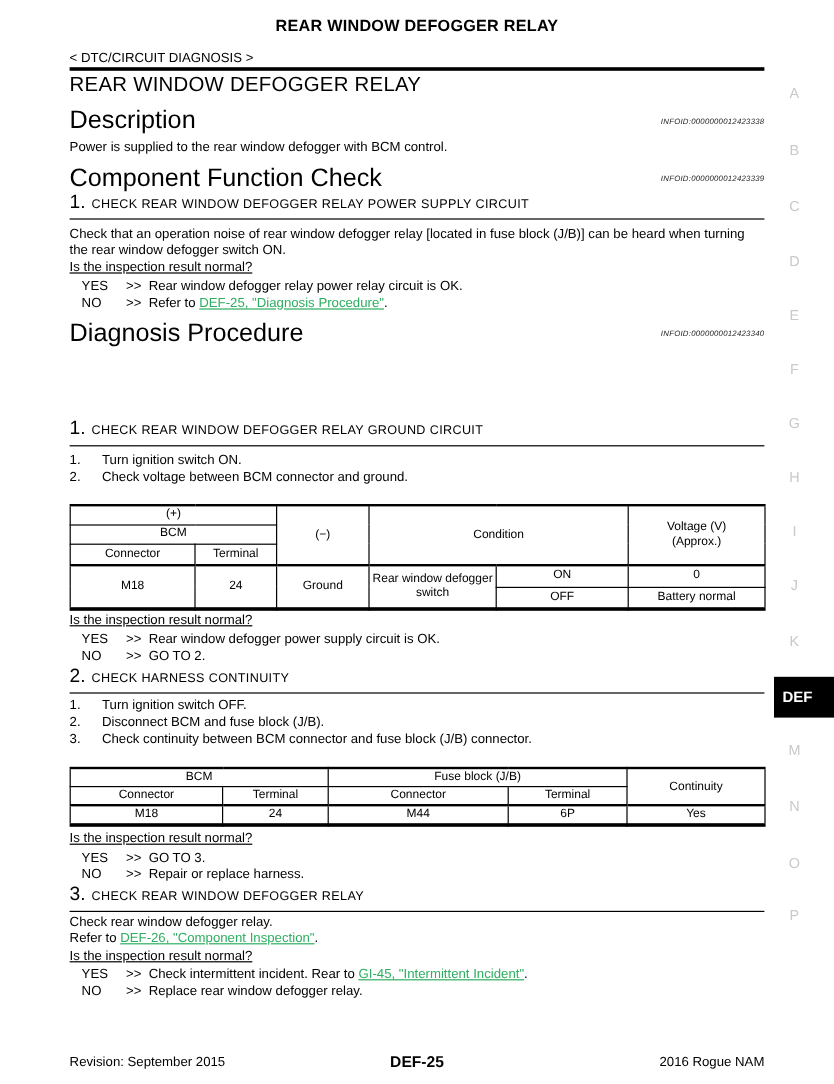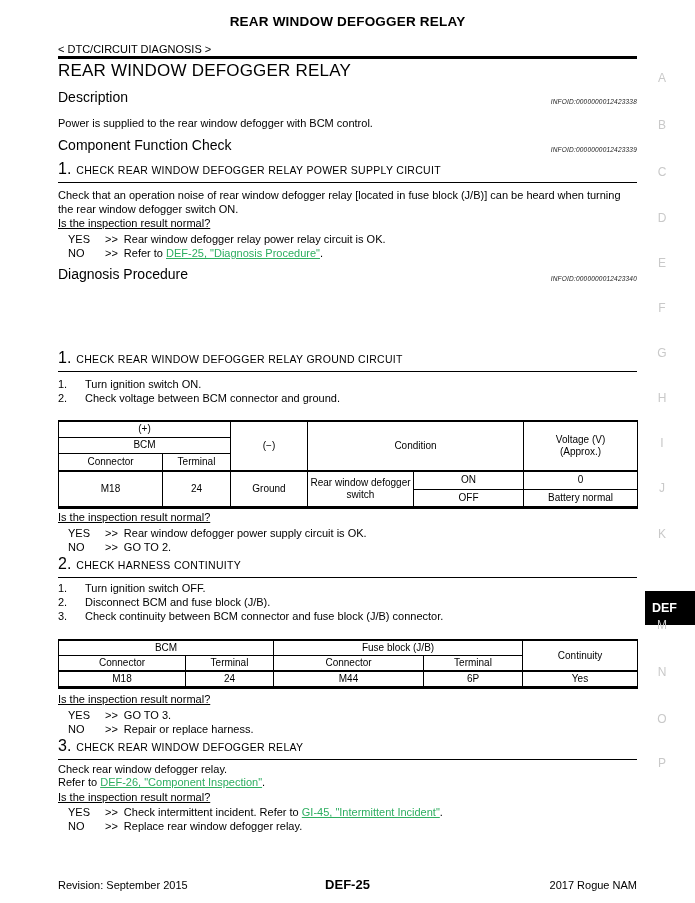--- a/index.html
+++ b/index.html
@@ -4,40 +4,40 @@
 <style>
   html,body{margin:0;padding:0;background:#fff;}
   .page{position:relative;width:695px;height:903px;background:#fff;color:#000;
         font-family:"Liberation Sans",sans-serif;overflow:hidden;}
   .abs{position:absolute;}
   .doc-title{left:0;width:695px;text-align:center;font-size:13.5px;font-weight:bold;letter-spacing:0.2px;}
   .breadcrumb{left:58px;font-size:11px;}
   .thickrule{left:58px;width:579px;height:3px;background:#000;}
   .rule{left:58px;width:579px;height:1px;background:#000;}
   .page-heading{left:58px;font-size:17px;letter-spacing:0.2px;}
-  .h-section{left:58px;font-size:14px;}
+  .h-section{left:58px;font-size:21px;}
   .infoid{font-size:6.5px;font-style:italic;color:#222;right:58px;text-align:right;letter-spacing:0.2px;}
   .body{left:58px;width:579px;font-size:11px;line-height:14px;}
   .question{left:58px;font-size:11px;text-decoration:underline;}
   .answer{left:58px;width:579px;font-size:11px;display:flex;padding-left:10px;box-sizing:border-box;}
   .ans-label{flex:0 0 37px;}
   .ans-arrow{margin-right:6px;white-space:pre;}
   .step-head{left:58px;width:579px;display:flex;align-items:baseline;}
   .step-num{font-size:16px;margin-right:5px;}
   .step-title{font-size:10.5px;letter-spacing:0.3px;}
   .list-item{display:flex;}
   .li-num{flex:0 0 27px;}
   .glink{color:#2eae60;text-decoration:underline;cursor:pointer;}
   table.dtable{border-collapse:collapse;table-layout:fixed;font-size:10px;text-align:center;
                border-top:2px solid #000;border-bottom:3px solid #000;}
   table.dtable td{border:1px solid #000;padding:0 2px;vertical-align:middle;line-height:12px;}
   table.dtable tr.sep td{border-top:2px solid #000;}
   .margin-letter{left:650px;width:24px;text-align:center;font-size:12px;color:#c9c9c9;}
   .def-tab{left:645px;top:564px;width:50px;height:34px;background:#000;color:#fff;
-           font-size:12.5px;font-weight:bold;display:flex;align-items:center;padding-left:7px;box-sizing:border-box;margin-top:27px;}
+           font-size:12.5px;font-weight:bold;display:flex;align-items:center;padding-left:7px;box-sizing:border-box;}
   .footer{left:0;top:877px;width:695px;font-size:11px;}
   .footer .rev{position:absolute;left:58px;top:2px;}
   .footer .pg{position:absolute;left:0;width:695px;text-align:center;top:0;font-size:13px;font-weight:bold;}
   .footer .model{position:absolute;right:58px;top:2px;}
 </style>
 </head>
 <body>
 
 <div class="page">
 
@@ -217,21 +217,21 @@
 
   <div class="abs body" style="top:762px">Check rear window defogger relay.</div>
   <div class="abs body" style="top:775px">
     <span>Refer to </span><span class="glink">DEF-26, "Component Inspection"</span><span>.</span>
   </div>
 
   <div class="abs question" style="top:791px">Is the inspection result normal?</div>
   <div class="abs answer" style="top:806px">
     <span class="ans-label">YES</span>
     <span class="ans-arrow">&gt;&gt;</span>
-    <span><span>Check intermittent incident. Refer to </span><span class="glink">GI-45, "Intermittent Incident"</span><span>.</span></span>
+    <span><span>Check intermittent incident. Rear to </span><span class="glink">GI-45, "Intermittent Incident"</span><span>.</span></span>
   </div>
   <div class="abs answer" style="top:820px">
     <span class="ans-label">NO</span>
     <span class="ans-arrow">&gt;&gt;</span>
     <span>Replace rear window defogger relay.</span>
   </div>
 
   <div class="abs margin-letter" style="top:71px">A</div>
   <div class="abs margin-letter" style="top:118px">B</div>
   <div class="abs margin-letter" style="top:165px">C</div>
@@ -245,16 +245,16 @@
   <div class="abs margin-letter" style="top:527px">K</div>
   <div class="abs def-tab">DEF</div>
   <div class="abs margin-letter" style="top:618px">M</div>
   <div class="abs margin-letter" style="top:665px">N</div>
   <div class="abs margin-letter" style="top:712px">O</div>
   <div class="abs margin-letter" style="top:756px">P</div>
 
   <div class="abs footer">
     <span class="rev">Revision: September 2015</span>
     <span class="pg">DEF-25</span>
-    <span class="model">2017 Rogue NAM</span>
+    <span class="model">2016 Rogue NAM</span>
   </div>
 
 </div>
 
 </body></html>

